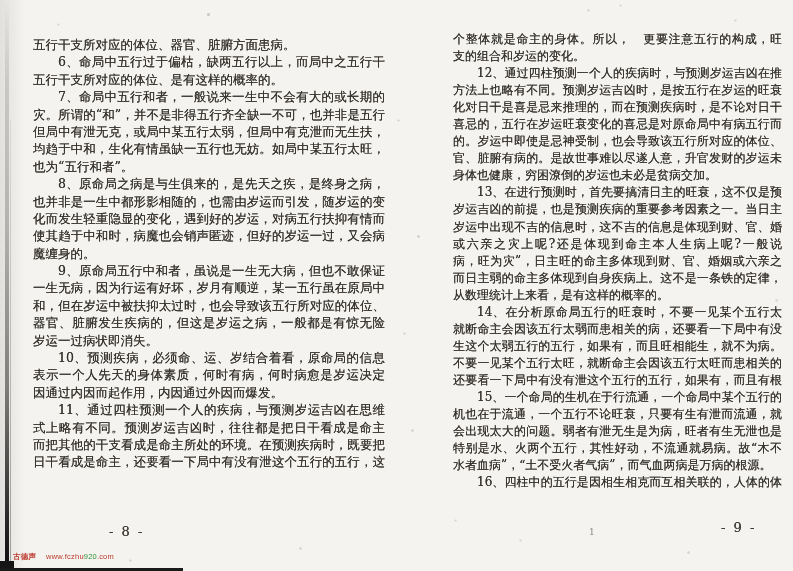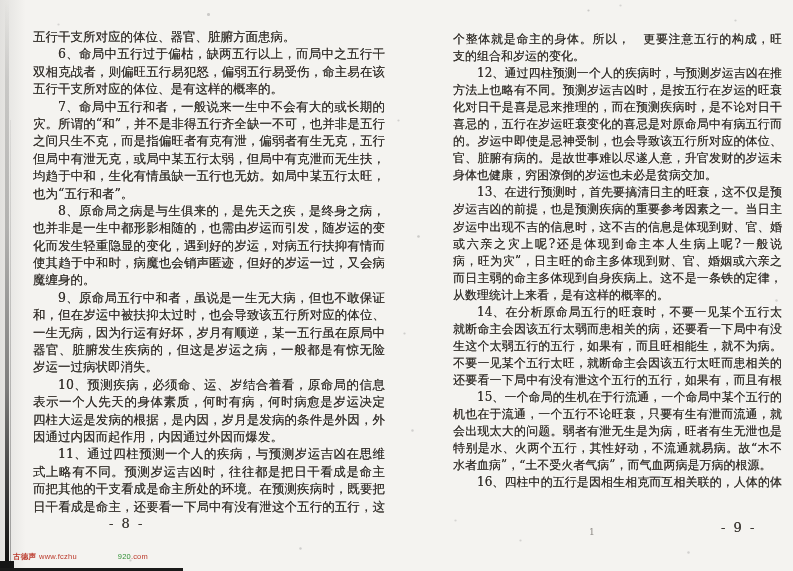--- a/index.html
+++ b/index.html
@@ -60,21 +60,21 @@
       520px 540px 0 0.6px rgba(125,125,125,.28),
       688px 552px 0 0.7px rgba(120,120,120,.28),
       762px 480px 0 0.6px rgba(125,125,125,.25),
       776px 300px 0 0.7px rgba(120,120,120,.25),
       58px 24px 0 0.6px rgba(120,120,120,.25),
       130px 560px 0 0.6px rgba(120,120,120,.30),
       455px 520px 0 0.6px rgba(120,120,120,.25),
       620px 5px 0 0.6px rgba(120,120,120,.25);
   }
   .page{position:absolute;}
-  .page-left{left:33px;top:28px;width:352px;height:510px;}
+  .page-left{left:33px;top:36px;width:352px;height:510px;}
   .page-right{left:453px;top:31px;width:329px;height:515px;}
   .lines{position:relative;}
   .line{
     color:var(--ink);
     text-shadow:0 0 .6px rgba(45,42,38,.85);
     overflow:hidden;
     white-space:normal;
   }
   .page-left .line{font-size:12.5px;line-height:17.4px;height:17.4px;}
   .page-right .line{font-size:12px;line-height:17.05px;height:17.05px;}
@@ -87,56 +87,53 @@
   .pagenum-left{left:76px;top:488px;}
   .pagenum-right{left:268px;top:489px;}
   .gutter-mark{
     position:absolute;left:589px;top:527px;font-size:9px;color:#8b8884;
   }
   .watermark{
     position:absolute;left:13px;top:552px;font-size:7.5px;
     font-family:"Liberation Sans","DejaVu Sans",sans-serif;
     white-space:nowrap;letter-spacing:.2px;
   }
-  .wm-cn{color:var(--watermark-red);font-weight:bold;margin-right:3px;}
+  .wm-cn{color:var(--watermark-red);font-weight:bold;margin-right:10px;}
   .wm-red{color:var(--watermark-red);}
-  .wm-green{color:var(--watermark-green);padding-left:41px;}
+  .wm-green{color:var(--watermark-green);}
 </style>
 </head>
 <body>
 
 <div class="scan">
   <div class="left-shade"></div>
   <div class="speckles"></div>
 
   <div class="page page-left">
     <div class="lines" id="left-lines">
         <div class="line">五行干支所对应的体位、器官、脏腑方面患病。</div>
         <div class="line indent just">6、命局中五行过于偏枯，缺两五行以上，而局中之五行干支</div>
-        <div class="line just">双相克战者，则偏旺五行易犯怒，偏弱五行易受伤，命主易在该</div>
         <div class="line">五行干支所对应的体位、是有这样的概率的。</div>
         <div class="line indent just">7、命局中五行和者，一般说来一生中不会有大的或长期的病</div>
         <div class="line just">灾。所谓的“和”，并不是非得五行齐全缺一不可，也并非是五行</div>
-        <div class="line just">之间只生不克，而是指偏旺者有克有泄，偏弱者有生无克，五行</div>
         <div class="line just">但局中有泄无克，或局中某五行太弱，但局中有克泄而无生扶，</div>
         <div class="line just">均趋于中和，生化有情虽缺一五行也无妨。如局中某五行太旺，</div>
         <div class="line">也为“五行和者”。</div>
         <div class="line indent just">8、原命局之病是与生俱来的，是先天之疾，是终身之病，但</div>
         <div class="line just">也并非是一生中都形影相随的，也需由岁运而引发，随岁运的变</div>
         <div class="line just">化而发生轻重隐显的变化，遇到好的岁运，对病五行扶抑有情而</div>
         <div class="line just">使其趋于中和时，病魔也会销声匿迹，但好的岁运一过，又会病</div>
         <div class="line">魔缠身的。</div>
         <div class="line indent just">9、原命局五行中和者，虽说是一生无大病，但也不敢保证其</div>
+        <div class="line just">一生无病，因为行运有好坏，岁月有顺逆，某一五行虽在原局中</div>
         <div class="line just">和，但在岁运中被扶抑太过时，也会导致该五行所对应的体位、</div>
-        <div class="line just">一生无病，因为行运有好坏，岁月有顺逆，某一五行虽在原局中</div>
         <div class="line just">器官、脏腑发生疾病的，但这是岁运之病，一般都是有惊无险的，</div>
         <div class="line">岁运一过病状即消失。</div>
         <div class="line indent just">10、预测疾病，必须命、运、岁结合着看，原命局的信息仅</div>
         <div class="line just">表示一个人先天的身体素质，何时有病，何时病愈是岁运决定的，</div>
-        <div class="line just">四柱大运是发病的根据，是内因，岁月是发病的条件是外因，外</div>
         <div class="line">因通过内因而起作用，内因通过外因而爆发。</div>
         <div class="line indent just">11、通过四柱预测一个人的疾病，与预测岁运吉凶在思维方</div>
         <div class="line just">式上略有不同。预测岁运吉凶时，往往都是把日干看成是命主的，</div>
         <div class="line just">而把其他的干支看成是命主所处的环境。在预测疾病时，既要把</div>
         <div class="line just">日干看成是命主，还要看一下局中有没有泄这个五行的五行，这</div>
       </div>
     <div class="pagenum pagenum-left">- 8 -</div>
   </div>
 
   <div class="page page-right">

